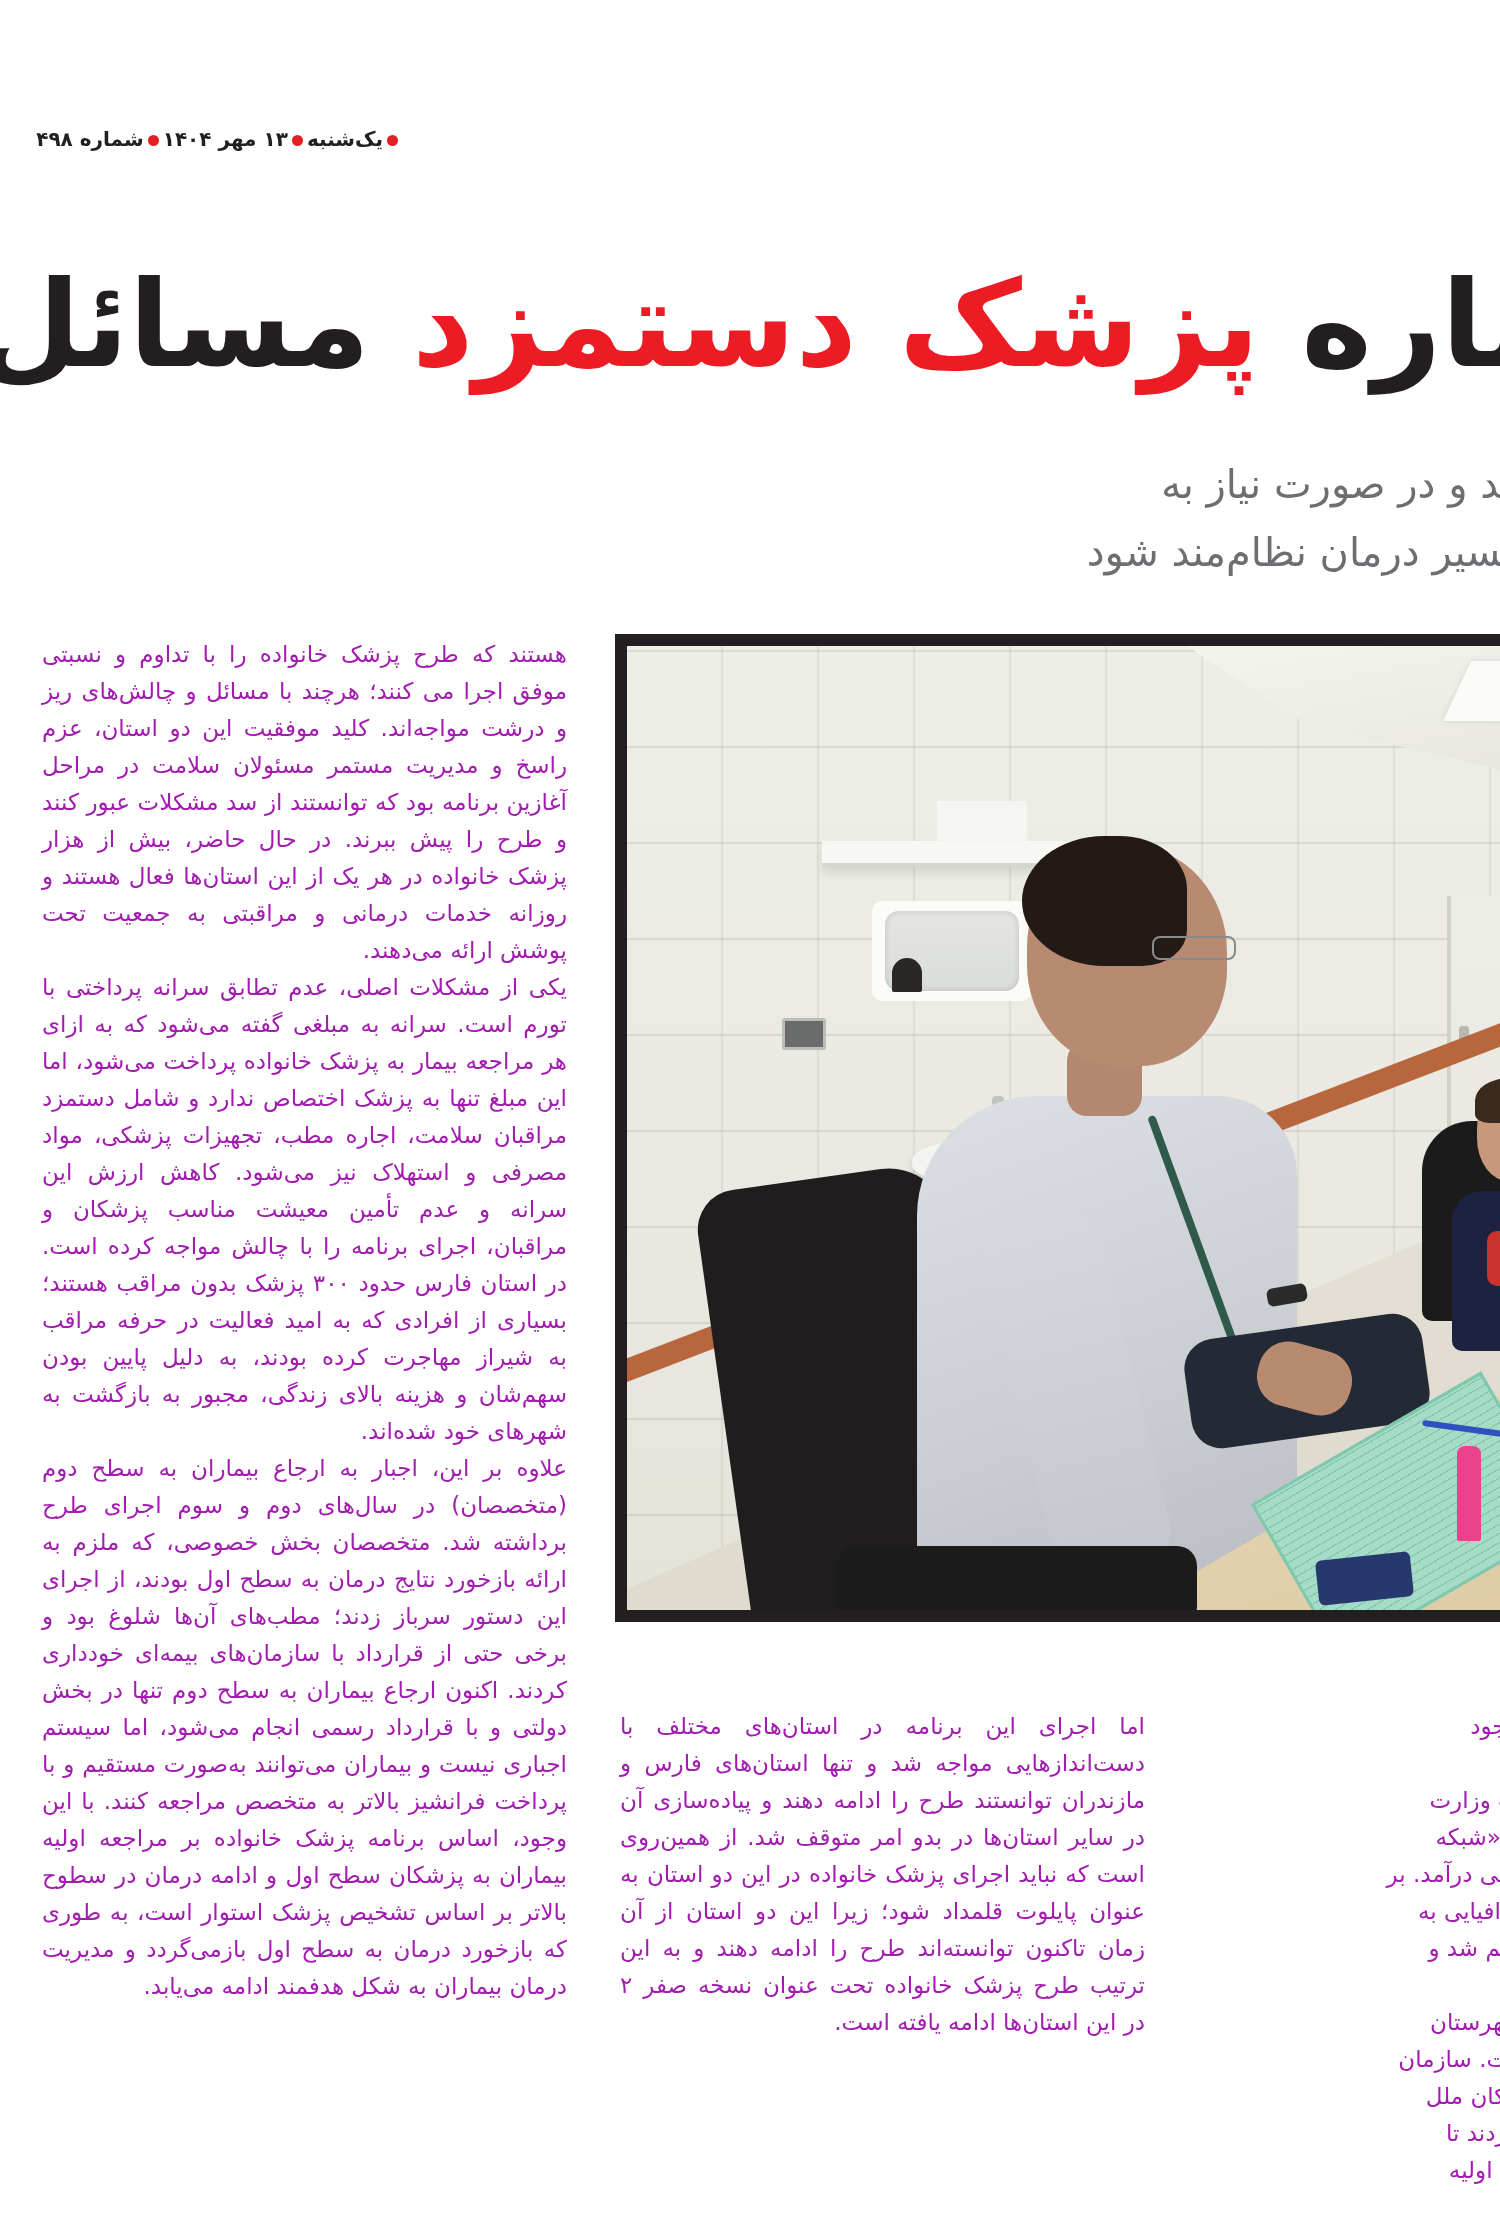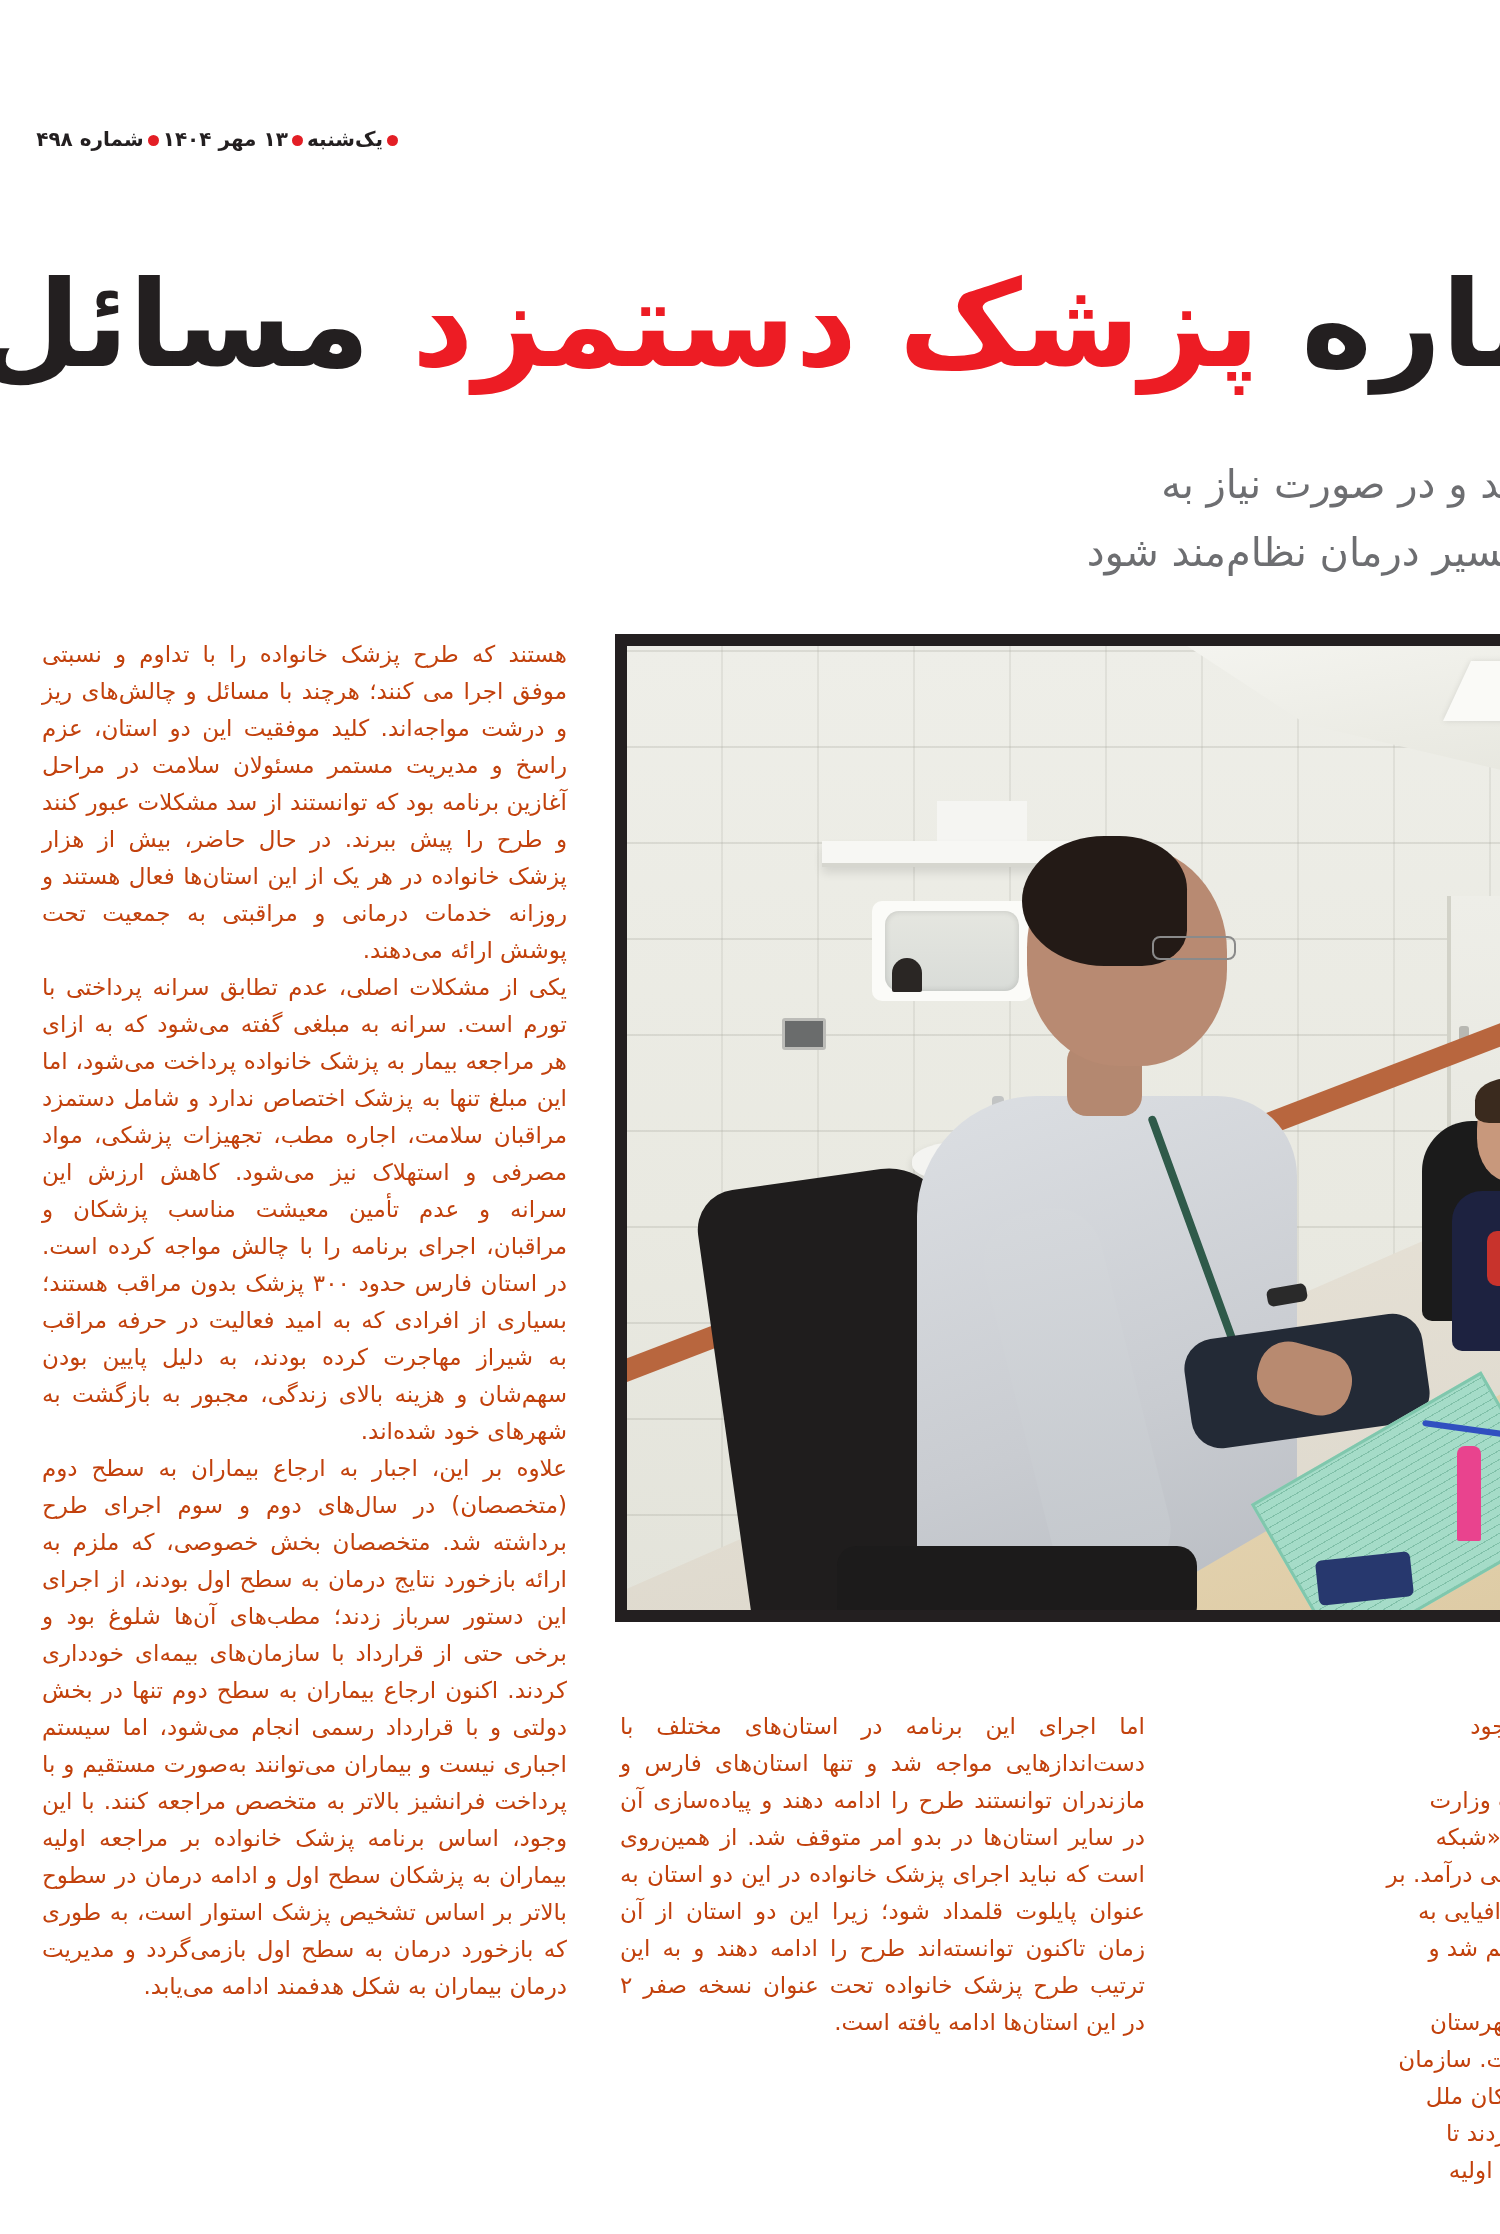--- a/index.html
+++ b/index.html
@@ -94,21 +94,21 @@
 
     
     .col {
       position: absolute;
       direction: rtl;
       text-align: justify;
       text-align-last: right;
       font-family: "DejaVu Sans", sans-serif;
       font-size: 23px;
       line-height: 37px;
-      color: #c2410c;
+      color: #a21caf;
     }
     .col p { margin: 0; }
     .col-left {
       top: 636px;
       left: 42px;
       width: 525px;
     }
     .col-mid {
       top: 1708px;
       left: 620px;

